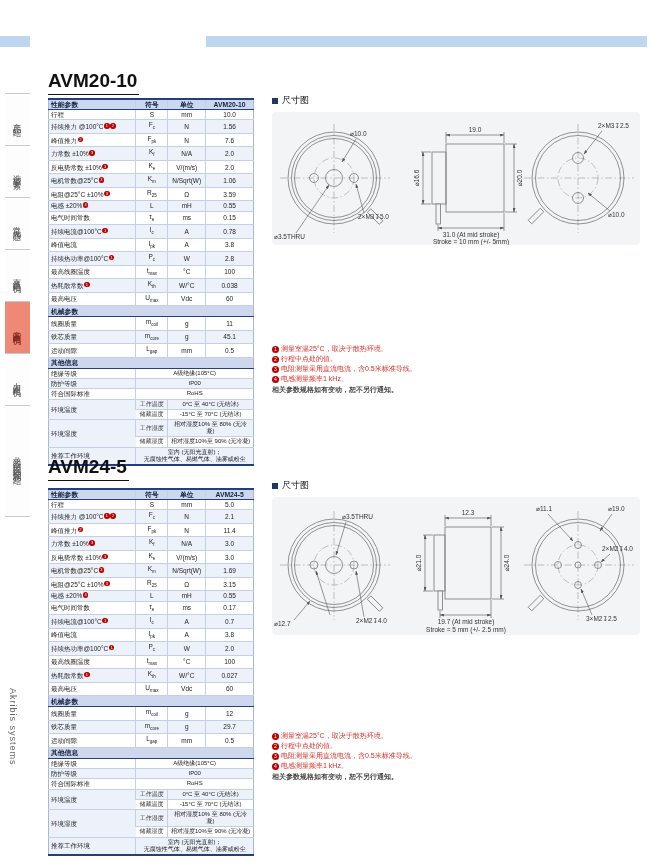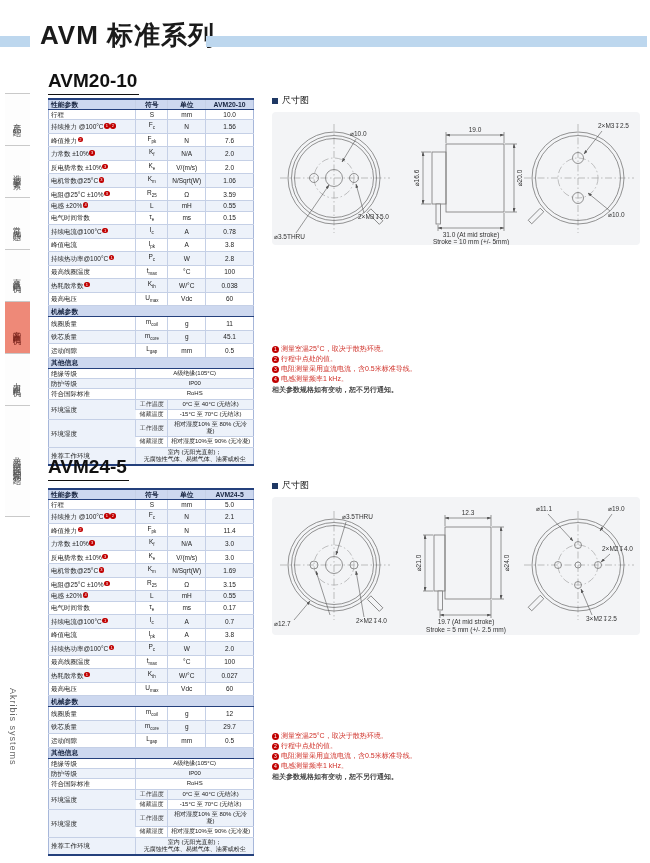--- a/index.html
+++ b/index.html
@@ -77,21 +77,20 @@
     <div class="side-tab">选型要素</div>
     <div class="side-tab">常见问题</div>
     <div class="side-tab">直线电机</div>
     <div class="side-tab active">音圈电机</div>
     <div class="side-tab">力矩电机</div>
     <div class="side-tab tall">龙门平台的运动控制介绍</div>
   </div>
   <div class="brand">Akribis systems</div>
 
   <div class="accentbar accent-left"></div>
-  <h1 class="page-title">AVM 标准系列</h1>
   <div class="accentbar accent-right"></div>
 
   <h2 class="model-heading mh-1">AVM20-10</h2>
 
   <table class="spec tb-1">
     <colgroup>
         <col style="width:88px">
         <col style="width:32px">
         <col style="width:38px">
         <col style="width:48px">

